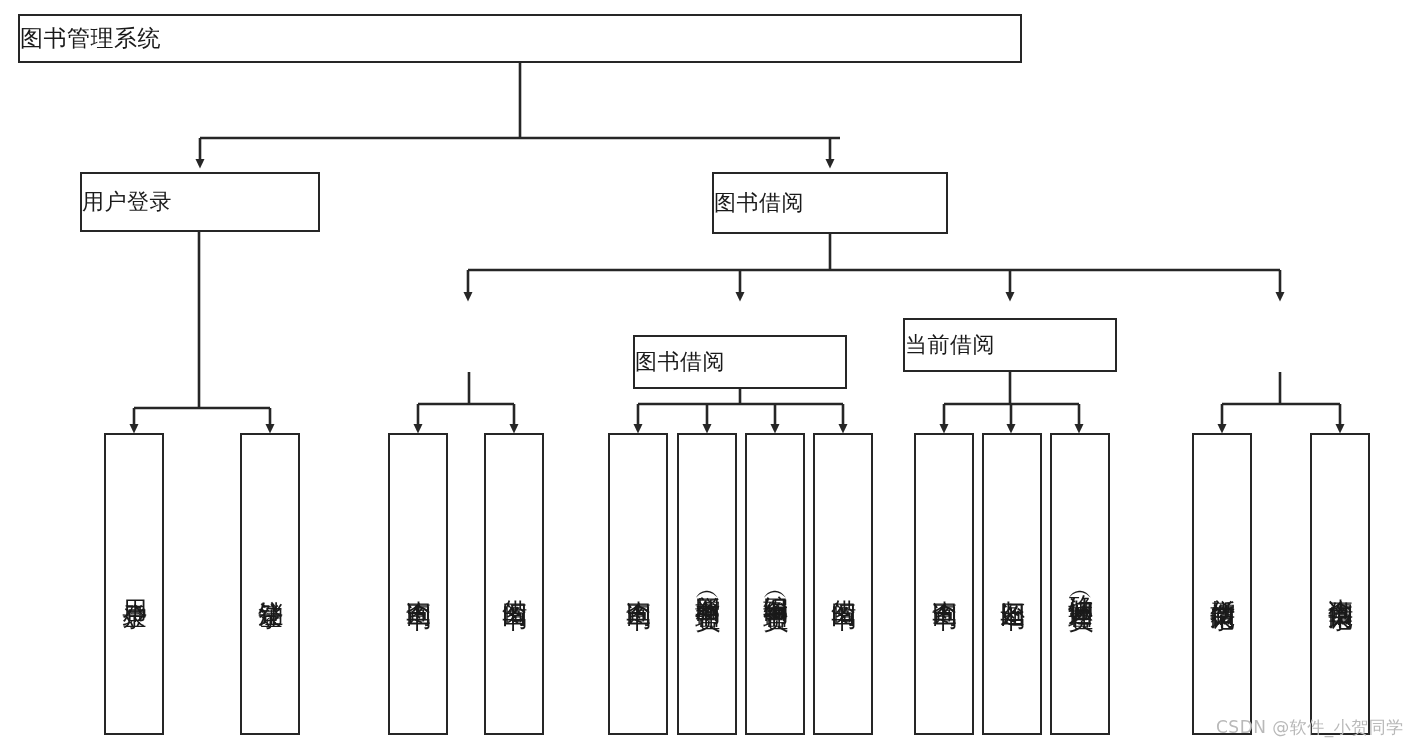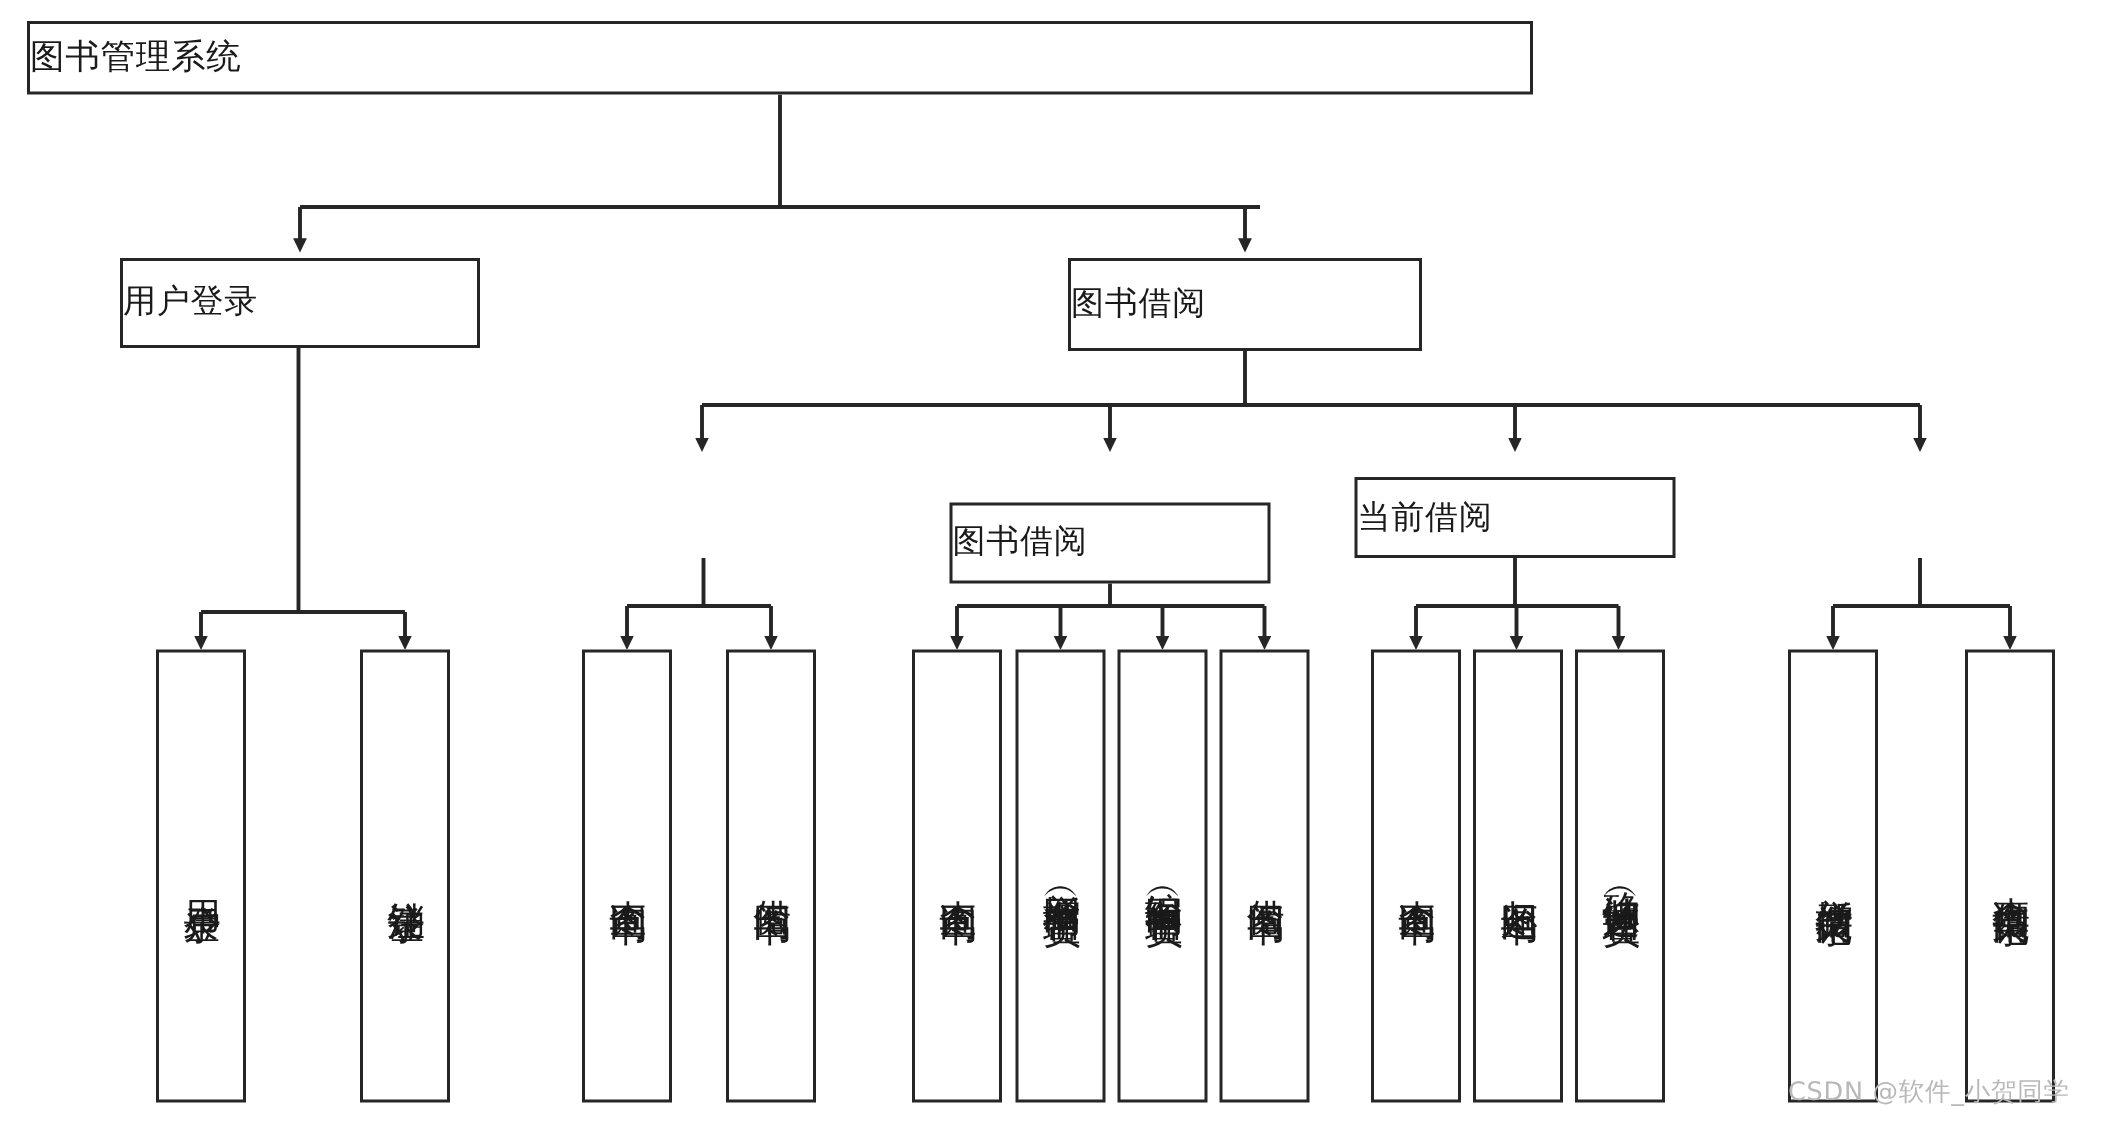--- a/index.html
+++ b/index.html
@@ -130,21 +130,21 @@
   <div class="node horiz" style="left:80px; top:172px; width:240px; height:60px;">
     <span class="label">用户登录</span>
   </div>
   <div class="node horiz" style="left:712px; top:172px; width:236px; height:62px;">
     <span class="label">图书借阅</span>
   </div>
 
   <div class="node horiz" style="left:633px; top:318px; width:214px; height:54px;margin-top:17px;">
     <span class="label">图书借阅</span>
   </div>
-  <div class="node horiz" style="left:903px; top:318px; width:214px; height:54px;font-family:Liberation Serif, serif;">
+  <div class="node horiz" style="left:903px; top:318px; width:214px; height:54px;">
     <span class="label">当前借阅</span>
   </div>
 
   <div class="node vert" style="left:104px; top:433px; width:60px; height:302px;">
     <span class="label">用户登录</span>
   </div>
   <div class="node vert" style="left:240px; top:433px; width:60px; height:302px;">
     <span class="label">注销登录</span>
   </div>
 
@@ -178,15 +178,15 @@
     <span class="label">确认归还（管理员）</span>
   </div>
 
   <div class="node vert" style="left:1192px; top:433px; width:60px; height:302px;">
     <span class="label">新增借阅记录</span>
   </div>
   <div class="node vert" style="left:1310px; top:433px; width:60px; height:302px;">
     <span class="label">查询借阅记录</span>
   </div>
 
-  <div class="watermark" style="left:1192px; top:716px;">CSDN @软件_小贺同学</div>
+  <div class="watermark" style="left:1192px; top:716px;padding-left:24px;">CSDN @软件_小贺同学</div>
 
 </div>
 
 </body></html>

